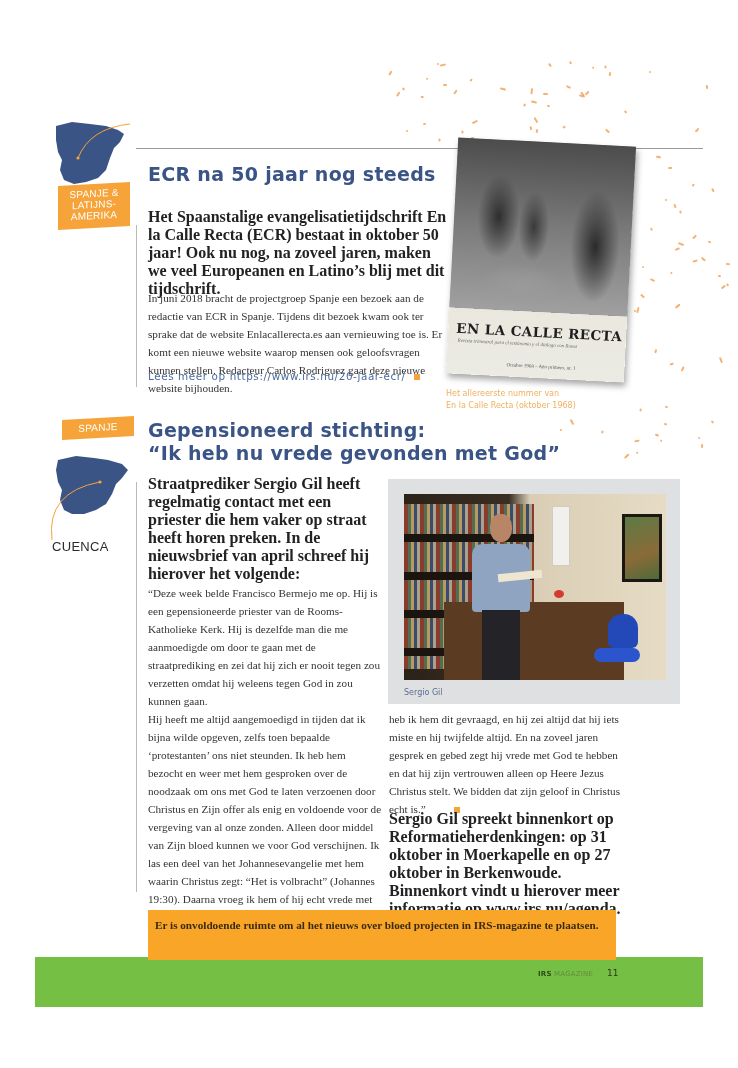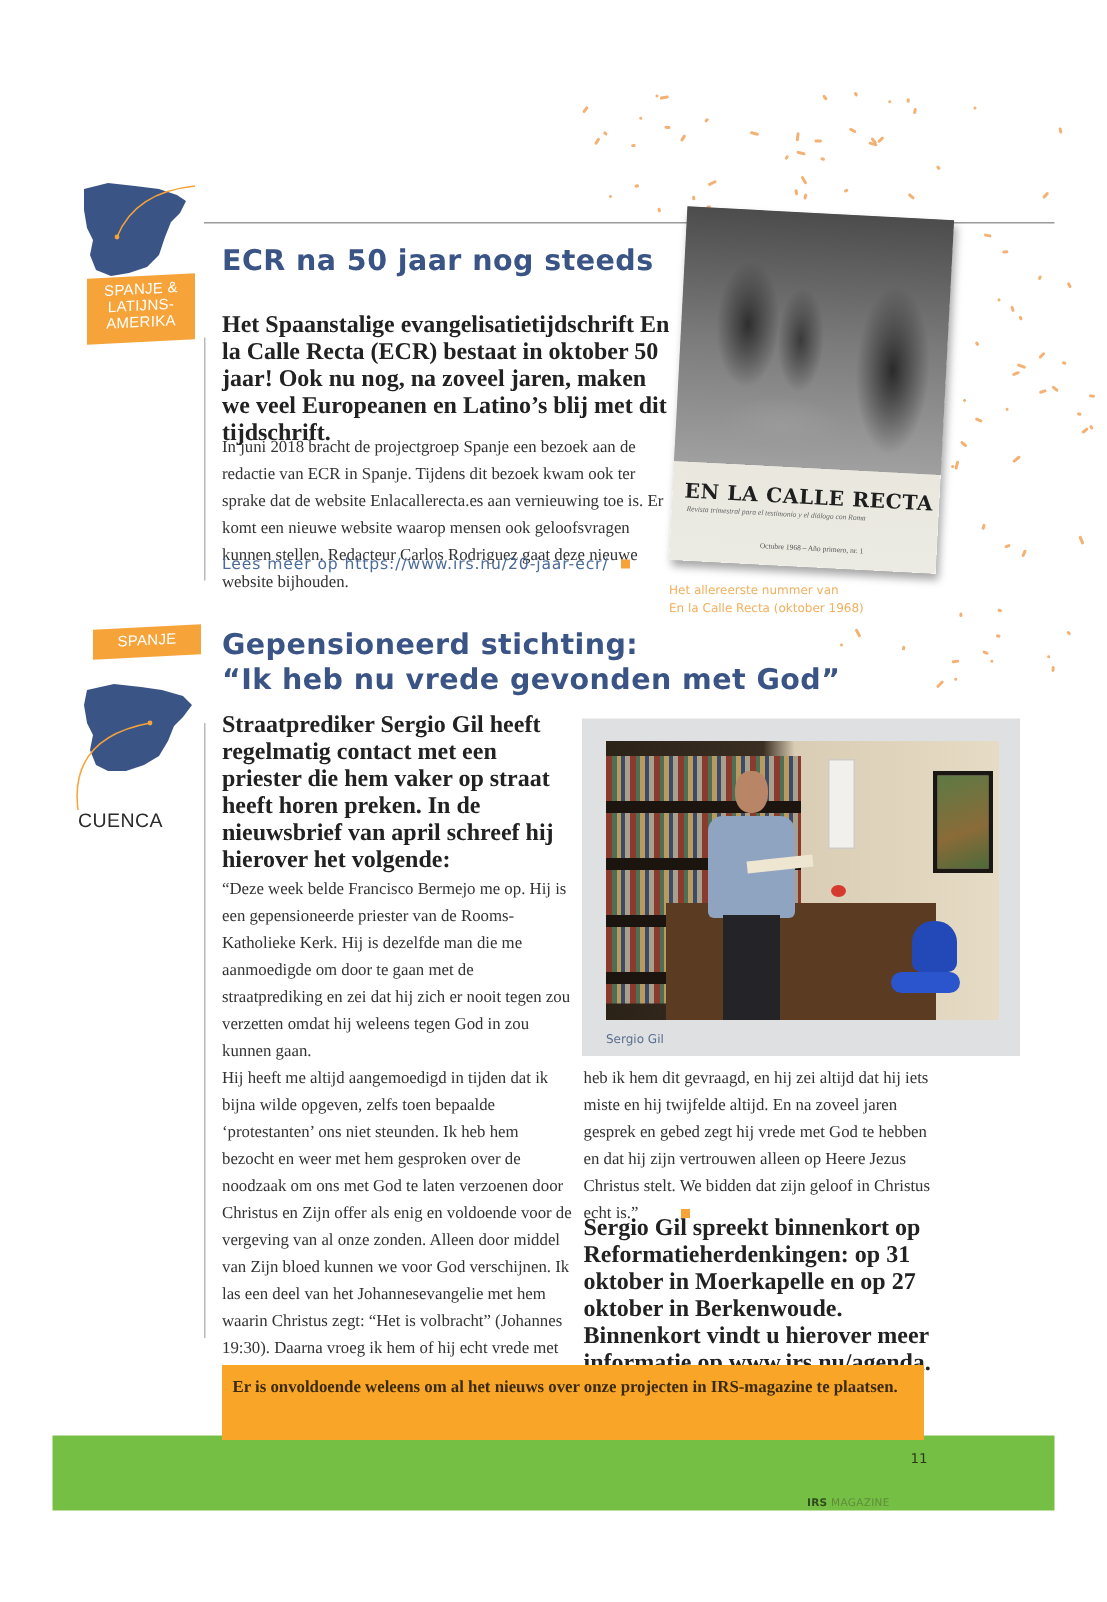--- a/index.html
+++ b/index.html
@@ -63,21 +63,21 @@
   .photo .painting { position: absolute; left: 218px; top: 20px; width: 34px; height: 62px; background: linear-gradient(160deg, #5d7a45, #8a6b38 60%, #4e6a3a); border: 3px solid #1b1713; }
   .photo .chair { position: absolute; left: 190px; top: 120px; width: 46px; height: 60px; }
   .photo .chair .back { position: absolute; left: 14px; top: 0; width: 30px; height: 34px; border-radius: 14px 14px 6px 6px; background: #2349b8; }
   .photo .chair .seat { position: absolute; left: 0; top: 34px; width: 46px; height: 14px; border-radius: 7px; background: #2a55cc; }
   .photo .lamp { position: absolute; left: 150px; top: 96px; width: 10px; height: 8px; border-radius: 50%; background: #d63a2f; }
   .photo-caption { position: absolute; left: 404px; top: 688px; font-family: "DejaVu Sans", sans-serif; font-size: 8px; color: #5a6e90; }
 
   
   .banner { position: absolute; left: 148px; top: 910px; width: 468px; height: 50px; background: #f9a628; box-sizing: border-box; padding: 5px 0 0 7px; font-weight: bold; font-size: 11.2px; line-height: 20px; color: #3a2a12; z-index: 2; }
   .footer { position: absolute; left: 35px; top: 957px; width: 668px; height: 50px; background: #76bf45; z-index: 1; }
-  .footer-brand { position: absolute; left: 538px; top: 998px; font-family: "DejaVu Sans", sans-serif; font-size: 7px; color: #3e5a26; z-index: 3; letter-spacing: .2px; }
+  .footer-brand { position: absolute; left: 538px; top: 970px; font-family: "DejaVu Sans", sans-serif; font-size: 7px; color: #3e5a26; z-index: 3; letter-spacing: .2px; }
   .footer-brand b { font-weight: bold; color: #2f4a1c; }
   .footer-brand .mag { color: #5f8d3b; }
   .page-num { position: absolute; left: 607px; top: 968px; font-family: "DejaVu Sans", sans-serif; font-size: 9px; color: #2a3a1c; z-index: 3; }
 </style>
 </head>
 <body>
 
 <div id="confetti-layer">
     <span class="confetti" style="left: 546.741px; top: 104.863px; transform: rotate(20deg); width: 2.97591px;"></span>
     <span class="confetti" style="left: 530.691px; top: 100.511px; transform: rotate(14deg); width: 5.51548px;"></span>
@@ -236,19 +236,19 @@
 </div>
 <div class="photo-caption">Sergio Gil</div>
 
 <div class="body body3">
   <span>heb ik hem dit gevraagd, en hij zei altijd dat hij iets miste en hij twijfelde altijd. En na zoveel jaren gesprek en gebed zegt hij vrede met God te hebben en dat hij zijn vertrouwen alleen op Heere Jezus Christus stelt. We bidden dat zijn geloof in Christus echt is.”</span><span class="endmark" style="margin-left:28px;"></span>
 </div>
 <div class="lead lead3" style="white-space:pre-line;">Sergio Gil spreekt binnenkort op Reformatieherdenkingen: op 31 oktober in Moerkapelle en op 27 oktober in Berkenwoude.
 Binnenkort vindt u hierover meer informatie op www.irs.nu/agenda.</div>
 
 <div class="banner">
-  <div>Er is onvoldoende weleens om al het nieuws over onze projecten in IRS-magazine te plaatsen.</div>
+  <div>Er is onvoldoende ruimte om al het nieuws over bloed projecten in IRS-magazine te plaatsen.</div>
 </div>
 <div class="footer"></div>
 <div class="footer-brand">
   <b>IRS</b> <span class="mag">MAGAZINE</span>
 </div>
 <div class="page-num">11</div>
 
 </body></html>

